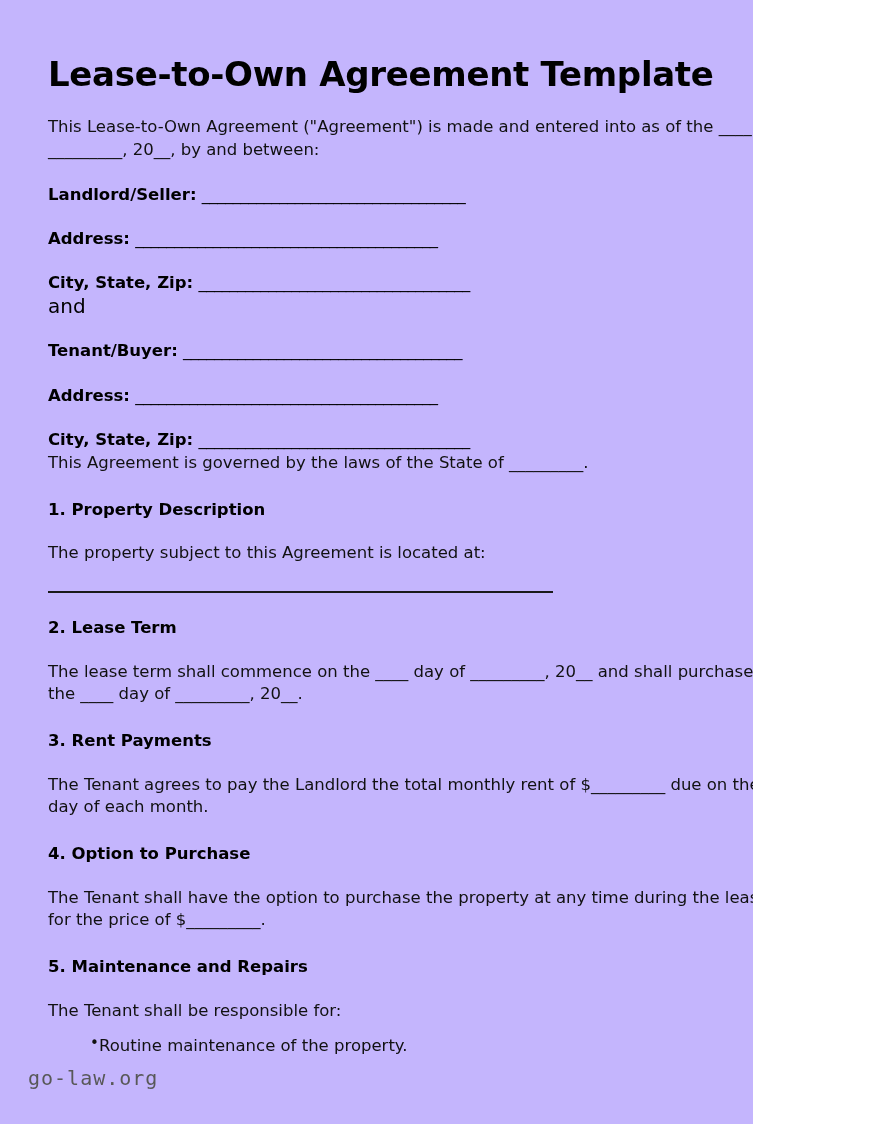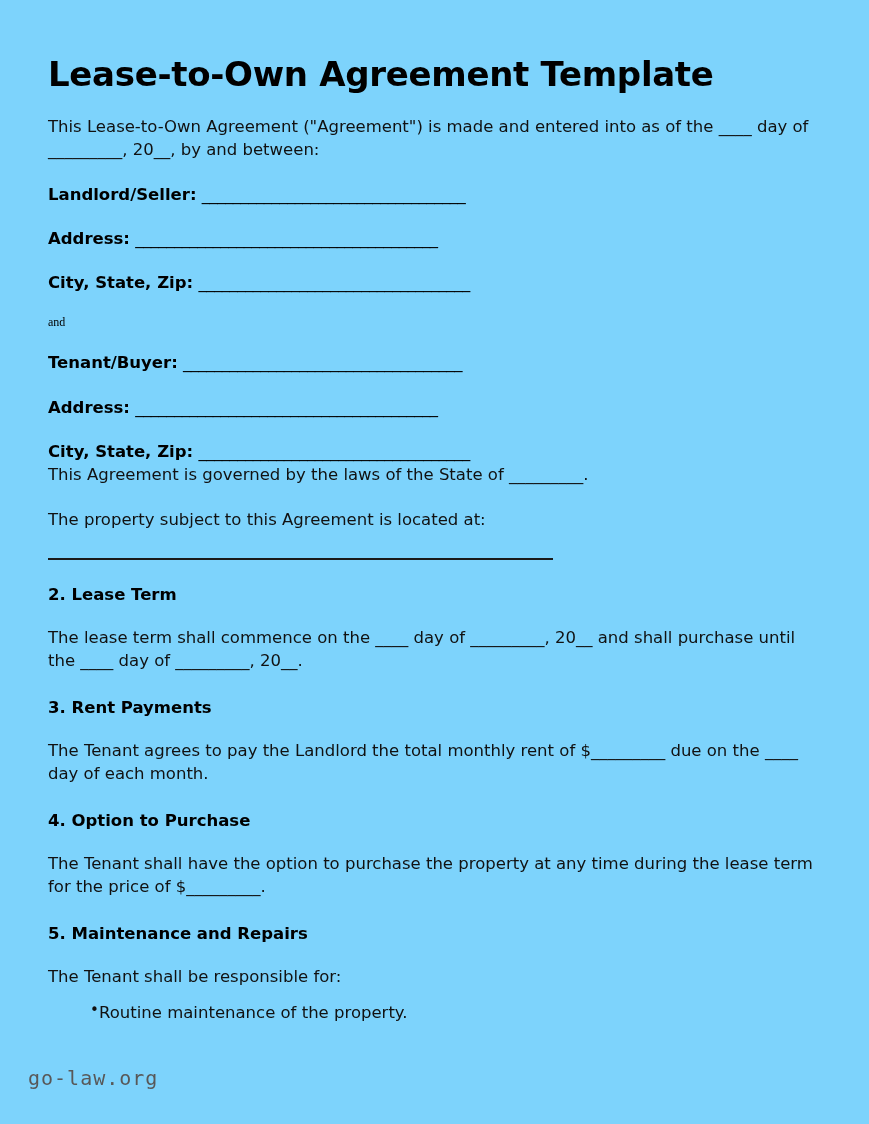--- a/index.html
+++ b/index.html
@@ -2,23 +2,23 @@
 <html><head>
 <meta charset="utf-8">
 <style>
   html, body {
     margin: 0;
     padding: 0;
     background: #ffffff;
   }
   .page {
     position: relative;
-    width: 869px;
+    width: 753px;
     height: 1124px;
-    background: #7dd3fc;
+    background: #c4b5fd;
     overflow: hidden;
     font-family: "DejaVu Sans", sans-serif;
     color: #000000;
   }
   .content {
     position: absolute;
     left: 48px;
     top: 0;
     width: 775px;
   }
@@ -48,23 +48,21 @@
   }
   .field-label {
     font-weight: bold;
     color: #000;
     margin-top: 24px;
   }
   .blank {
     letter-spacing: -0.5px;
   }
   .and-line {
-    font-size: 12px;
-    margin-top: 21px;
-    font-family: Liberation Serif, serif;
+    font-size: 20px;
   }
   h2.section-heading {
     font-size: 16.5px;
     font-weight: bold;
     margin: 24px 0 0 0;
     line-height: 1.3;
     color: #000;
   }
   .rule-line {
     margin-top: 26px;
@@ -140,20 +138,21 @@
       <span class="blank">_______________________________________</span>
     </div>
 
     <div class="field-row">
       <span class="field-label">City, State, Zip:</span>
       <span class="blank">___________________________________</span>
     </div>
 
     <p class="body-text tight">This Agreement is governed by the laws of the State of _________.</p>
 
+    <h2 class="section-heading">1. Property Description</h2>
     <p class="body-text">The property subject to this Agreement is located at:</p>
     <div class="rule-line"></div>
 
     <h2 class="section-heading">2. Lease Term</h2>
     <p class="body-text">The lease term shall commence on the ____ day of _________, 20__ and shall purchase until the ____ day of _________, 20__.</p>
 
     <h2 class="section-heading">3. Rent Payments</h2>
     <p class="body-text">The Tenant agrees to pay the Landlord the total monthly rent of $_________ due on the ____ day of each month.</p>
 
     <h2 class="section-heading">4. Option to Purchase</h2>

